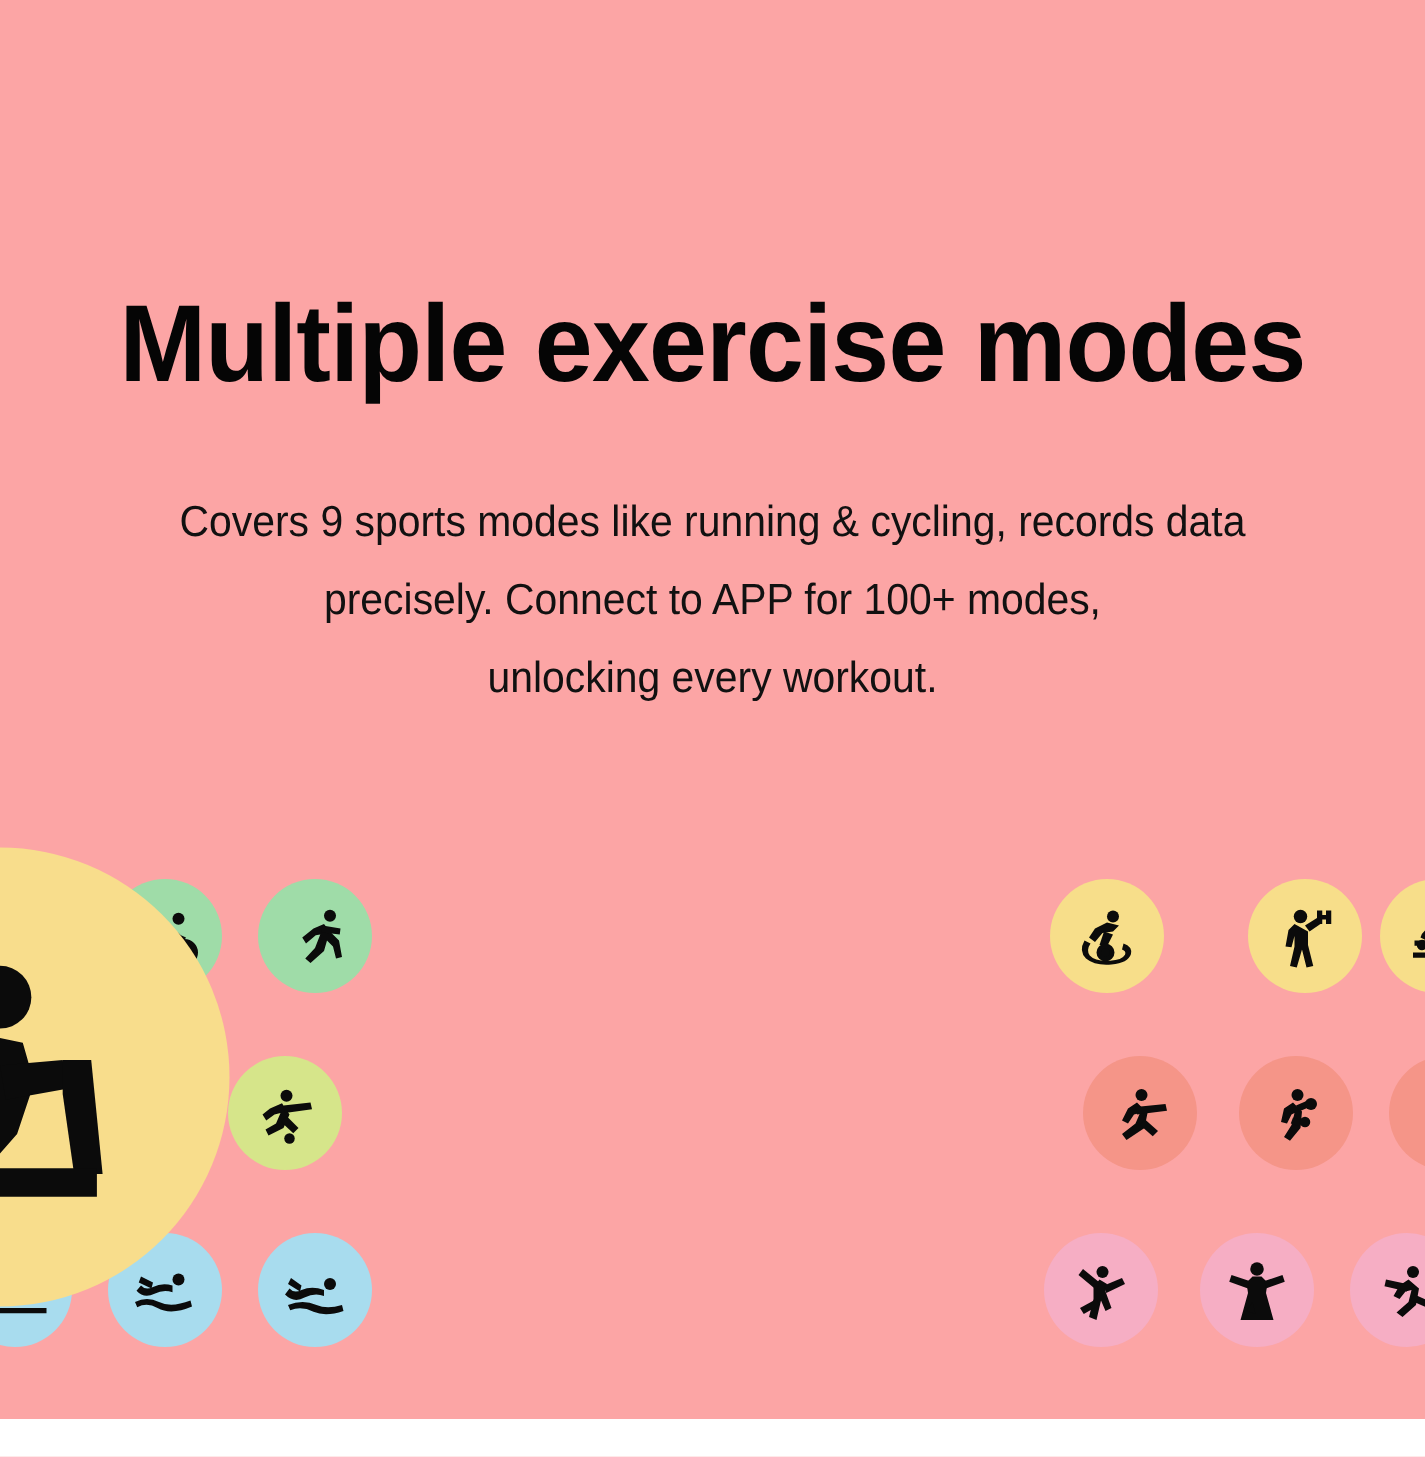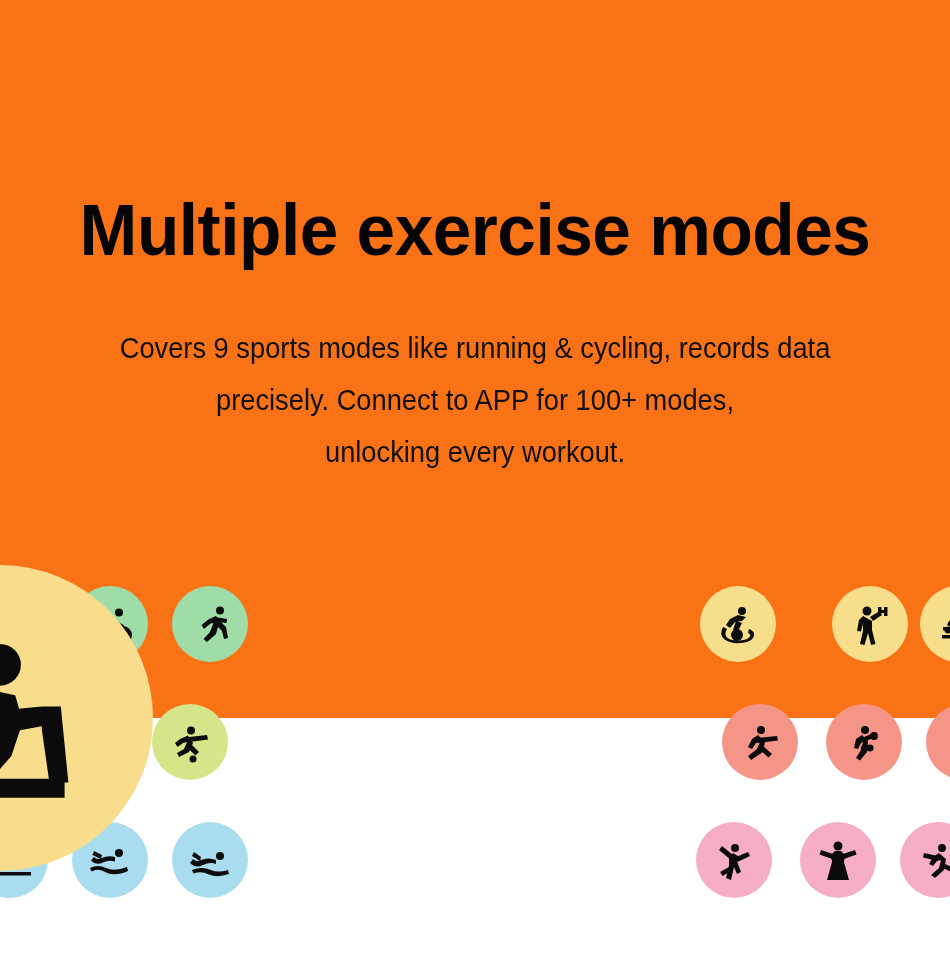--- a/index.html
+++ b/index.html
@@ -13,22 +13,22 @@
 
   body {
     font-family: "Liberation Sans", sans-serif;
     position: relative;
   }
 
   
   .promo-page {
     position: relative;
     width: 950px;
-    height: 718px;
-    background: #f97316;
+    height: 946px;
+    background: #fca5a5;
   }
 
   .headline {
     position: absolute;
     top: 190px;
     left: 0;
     width: 950px;
     text-align: center;
     font-size: 73px;
     line-height: 80px;

